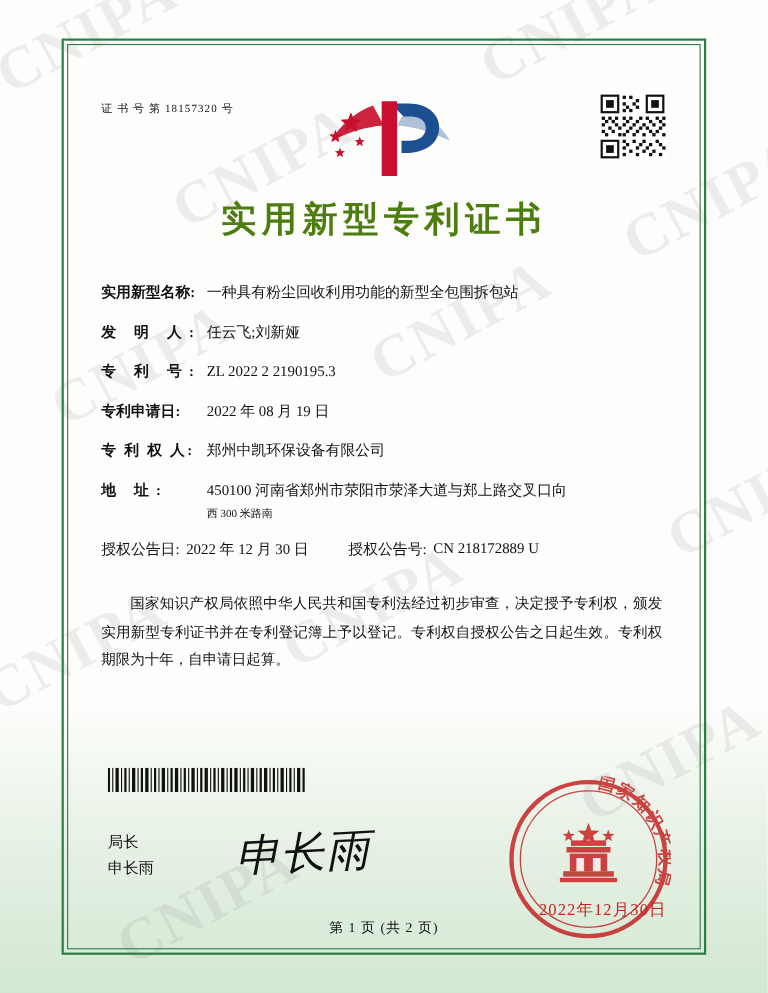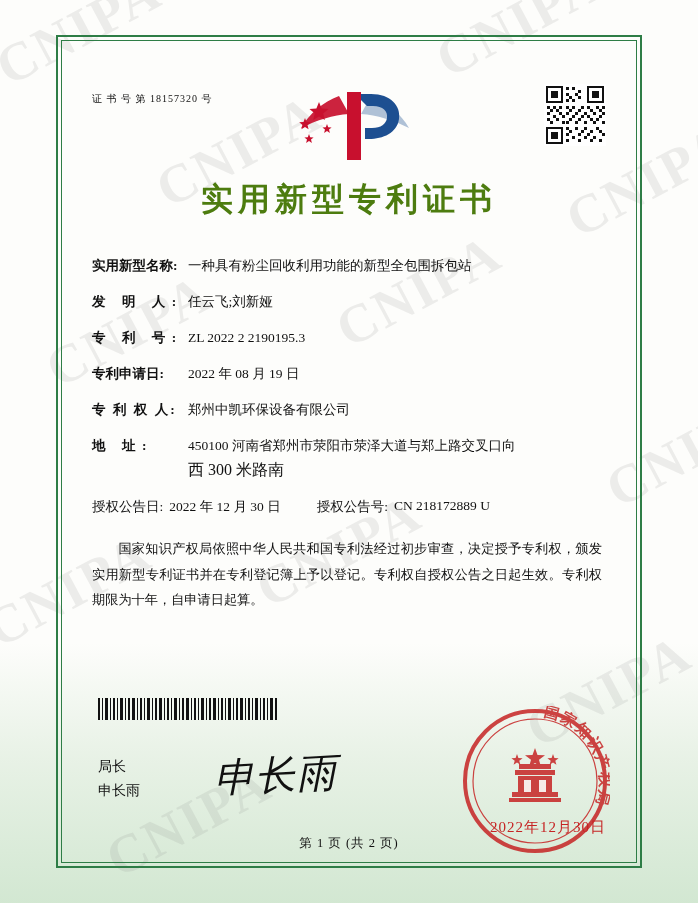--- a/index.html
+++ b/index.html
@@ -120,21 +120,21 @@
   .fvalue {
     flex: 1 1 auto;
   }
   .sp6 { letter-spacing: 6.5px; }
   .sp2 { letter-spacing: 2px; }
 
   .addr2 {
     margin-left: 96px;
     margin-top: -12px;
     margin-bottom: 16.5px;
-    font-size: 16px;
+    font-size: 10px;
   }
 
   .two-col {
     display: flex;
     margin-bottom: 14px;
   }
   .two-col .col {
     display: flex;
     flex: 0 0 auto;
   }

